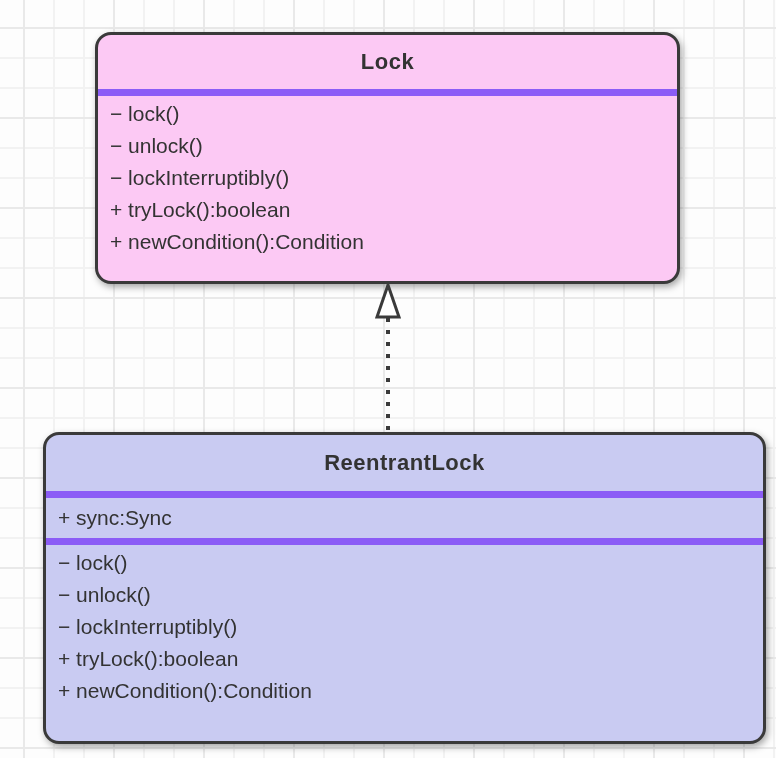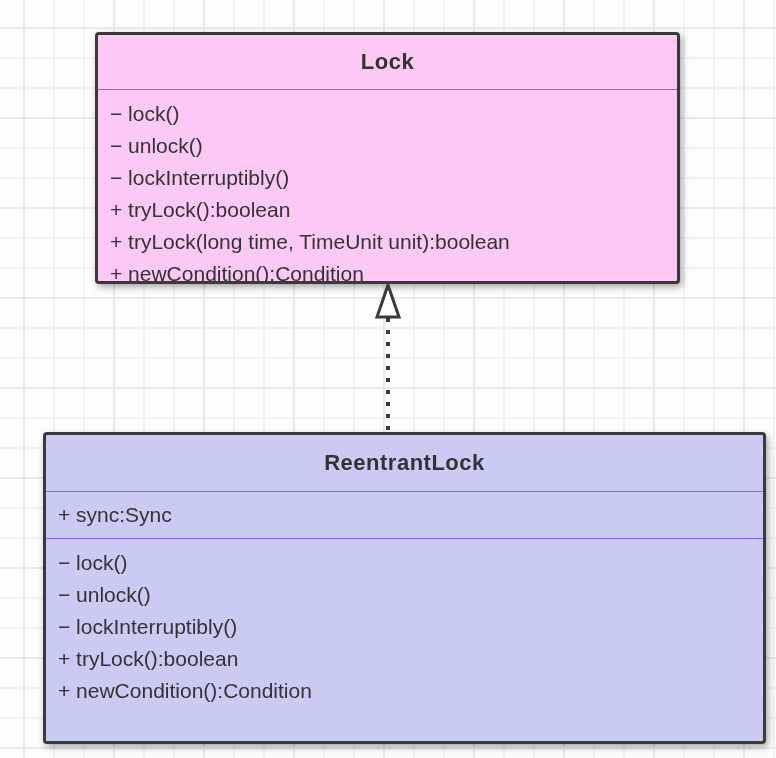--- a/index.html
+++ b/index.html
@@ -21,21 +21,21 @@
       linear-gradient(90deg, #e9e9e9 2px, transparent 2px),
       linear-gradient(#f2f2f2 2px, transparent 2px),
       linear-gradient(90deg, #f2f2f2 2px, transparent 2px);
     background-size: 90px 90px, 90px 90px, 30px 30px, 30px 30px;
     background-position: 23px 27px, 23px 27px, 23px 27px, 23px 27px;
   }
 
   .class-box {
     position: absolute;
     border: 3px solid #3a3a3a;
-    border-radius: 4px;
+    border-radius: 16px;
     box-shadow: 2px 3px 7px rgba(0,0,0,0.35);
     display: flex;
     flex-direction: column;
     color: #333333;
     overflow: hidden;
   }
 
   .class-box.pink     { background: #fcc9f4; }
   .class-box.lavender { background: #c9cbf2; margin-left: 16px; }
 
@@ -43,22 +43,22 @@
     display: flex;
     align-items: center;
     justify-content: center;
     font-weight: bold;
     font-size: 22px;
     letter-spacing: 0.5px;
     flex: none;
   }
 
   .section {
-    border-top: 1px solid #8b5cf6;
-    padding: 8px 0 0 12px;
+    border-top: 7px solid #8b5cf6;
+    padding: 2px 0 0 12px;
     flex: none;
   }
 
   .row {
     height: 32px;
     line-height: 32px;
     font-size: 21px;
     white-space: nowrap;
     overflow: hidden;
   }
@@ -86,21 +86,20 @@
 
 <div class="canvas">
 
   <div class="class-box pink" id="lock-box">
     <div class="class-title">Lock</div>
     <div class="section methods-section">
       <div class="row">− lock()</div>
       <div class="row">− unlock()</div>
       <div class="row">− lockInterruptibly()</div>
       <div class="row">+ tryLock():boolean</div>
-      <div class="row">+ tryLock(long time, TimeUnit unit):boolean</div>
       <div class="row">+ newCondition():Condition</div>
     </div>
   </div>
 
   <svg id="arrow" viewBox="0 0 38 152" xmlns="http://www.w3.org/2000/svg">
     <line x1="19" y1="36" x2="19" y2="152" stroke="#3a3a3a" stroke-width="4" stroke-dasharray="4 8"></line>
     <polygon points="19,3 8,35 30,35" fill="#ffffff" stroke="#3a3a3a" stroke-width="3" stroke-linejoin="miter"></polygon>
   </svg>
 
   <div class="class-box lavender" id="reentrant-box">

